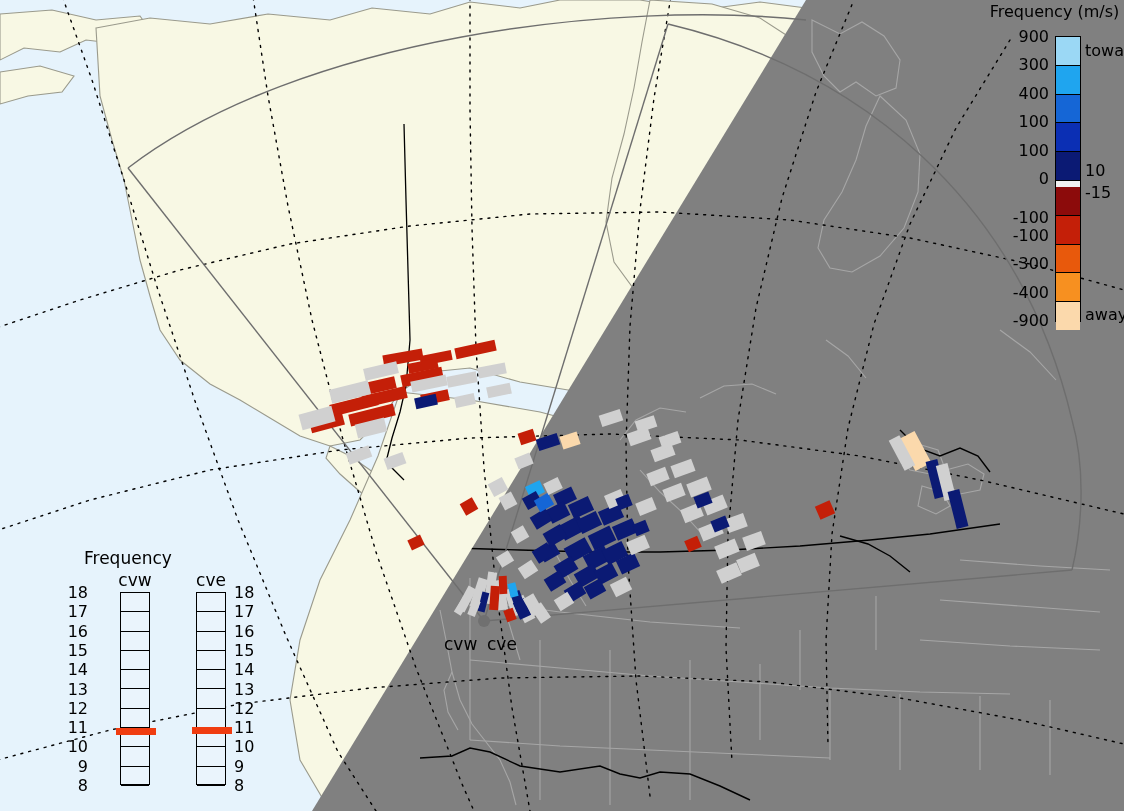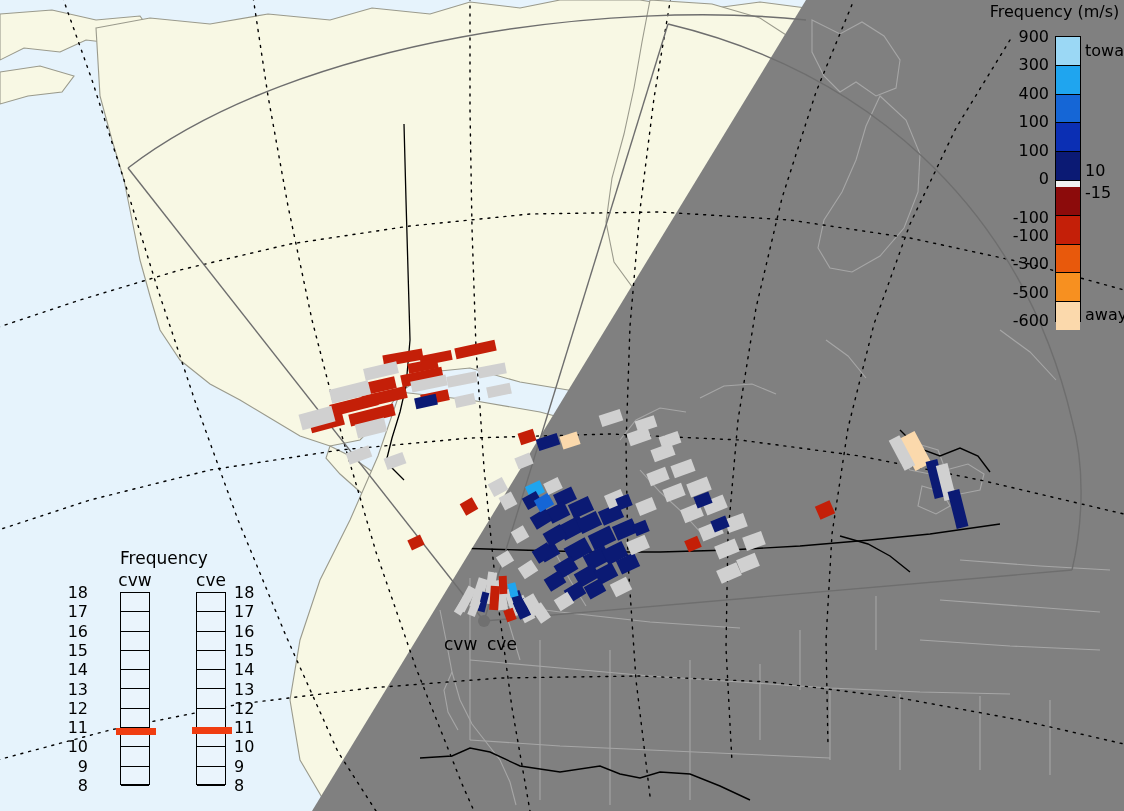--- a/index.html
+++ b/index.html
@@ -21,21 +21,21 @@
   #vel-bar .sw{width:100%;display:block;}
   #vel-ticks{position:absolute;left:0px;top:28px;width:64px;height:300px;}
   #vel-ticks .tk{position:absolute;right:0;font-size:16px;color:#000;text-align:right;
                  white-space:nowrap;transform:translateY(-50%);}
   #vel-side{position:absolute;left:100px;top:28px;width:40px;height:300px;}
   #vel-side .sd{position:absolute;left:0;font-size:16px;color:#000;white-space:nowrap;
                 transform:translateY(-50%);}
 
   
   #freq-legend{position:absolute;left:84px;top:548px;width:160px;height:240px;}
-  #freq-title{position:absolute;left:0;top:0;width:160px;text-align:center;font-size:17px;color:#000;}
+  #freq-title{position:absolute;left:0;top:0;width:160px;font-size:17px;color:#000;}
   .freq-col{position:absolute;top:22px;}
   .freq-head{position:absolute;top:0;width:46px;text-align:center;font-size:17px;color:#000;}
   .freq-box{position:absolute;top:22px;width:30px;height:193px;border:1.5px solid #000;
             background:#eaf4fc;box-sizing:border-box;}
   .freq-box .seg{width:100%;box-sizing:border-box;border-bottom:1.5px solid #000;}
   .freq-box .seg:last-child{border-bottom:none;}
   .freq-marker{position:absolute;height:7px;}
   .freq-nums{position:absolute;top:22px;width:26px;height:193px;}
   .freq-nums span{position:absolute;font-size:16px;color:#000;transform:translateY(-50%);
                   white-space:nowrap;}
@@ -310,22 +310,22 @@
     <div id="vel-ticks">
         <div class="tk" style="top: 8px;">900</div>
         <div class="tk" style="top: 36.4px;">300</div>
         <div class="tk" style="top: 64.8px;">400</div>
         <div class="tk" style="top: 93.2px;">100</div>
         <div class="tk" style="top: 121.6px; margin-left: 40px;">100</div>
         <div class="tk" style="top: 150px;">0</div>
         <div class="tk" style="top: 189px;">-100</div>
         <div class="tk" style="top: 206.8px;">-100</div>
         <div class="tk" style="top: 235.2px; text-align: center;">-300</div>
-        <div class="tk" style="top: 263.6px;">-500</div>
-        <div class="tk" style="top: 292px;">-600</div>
+        <div class="tk" style="top: 263.6px;">-400</div>
+        <div class="tk" style="top: 292px;">-900</div>
       </div>
     <div id="vel-side">
         <div class="sd" style="top: 22px;">toward</div>
         <div class="sd" style="top: 142px;">10</div>
         <div class="sd" style="top: 164px;">-15</div>
         <div class="sd" style="top: 286px;">away</div>
       </div>
   </div>
 
   <div id="freq-legend">

